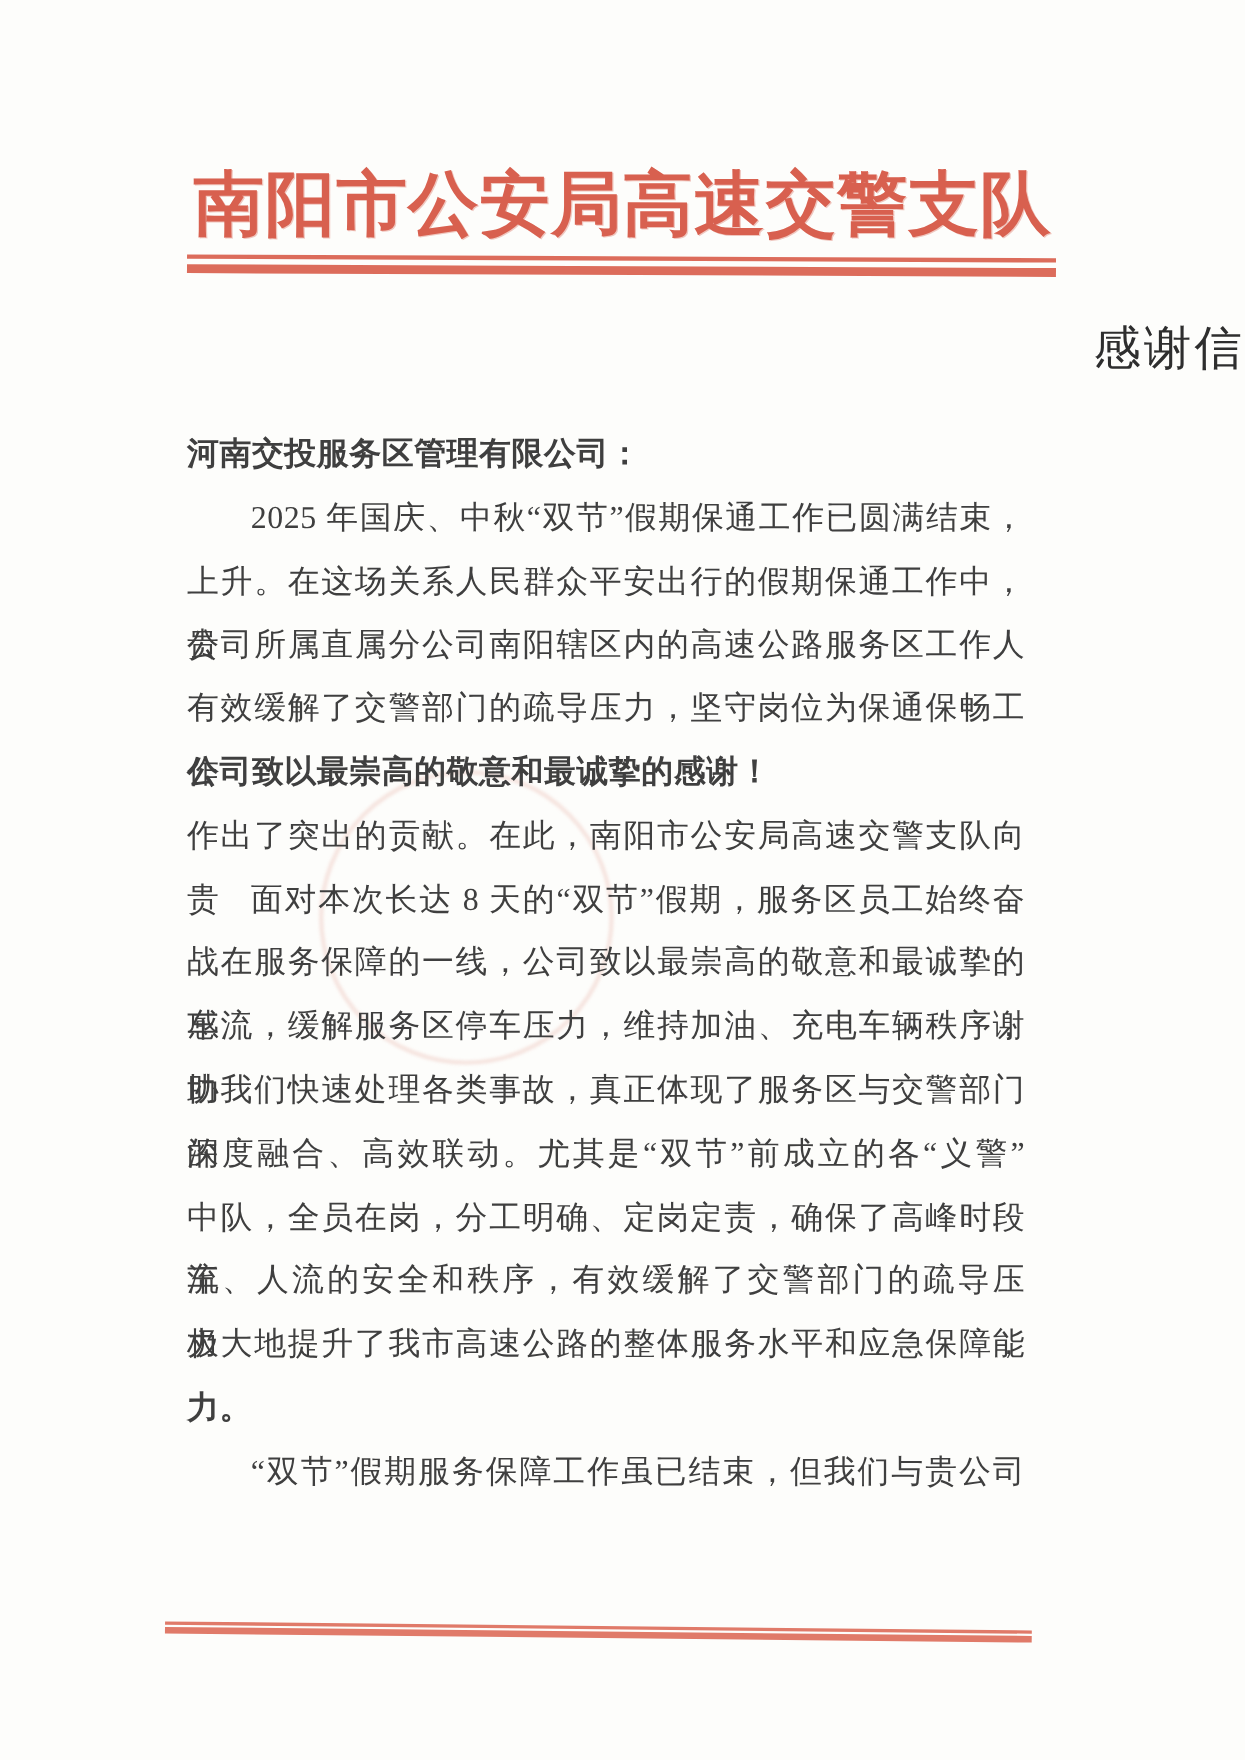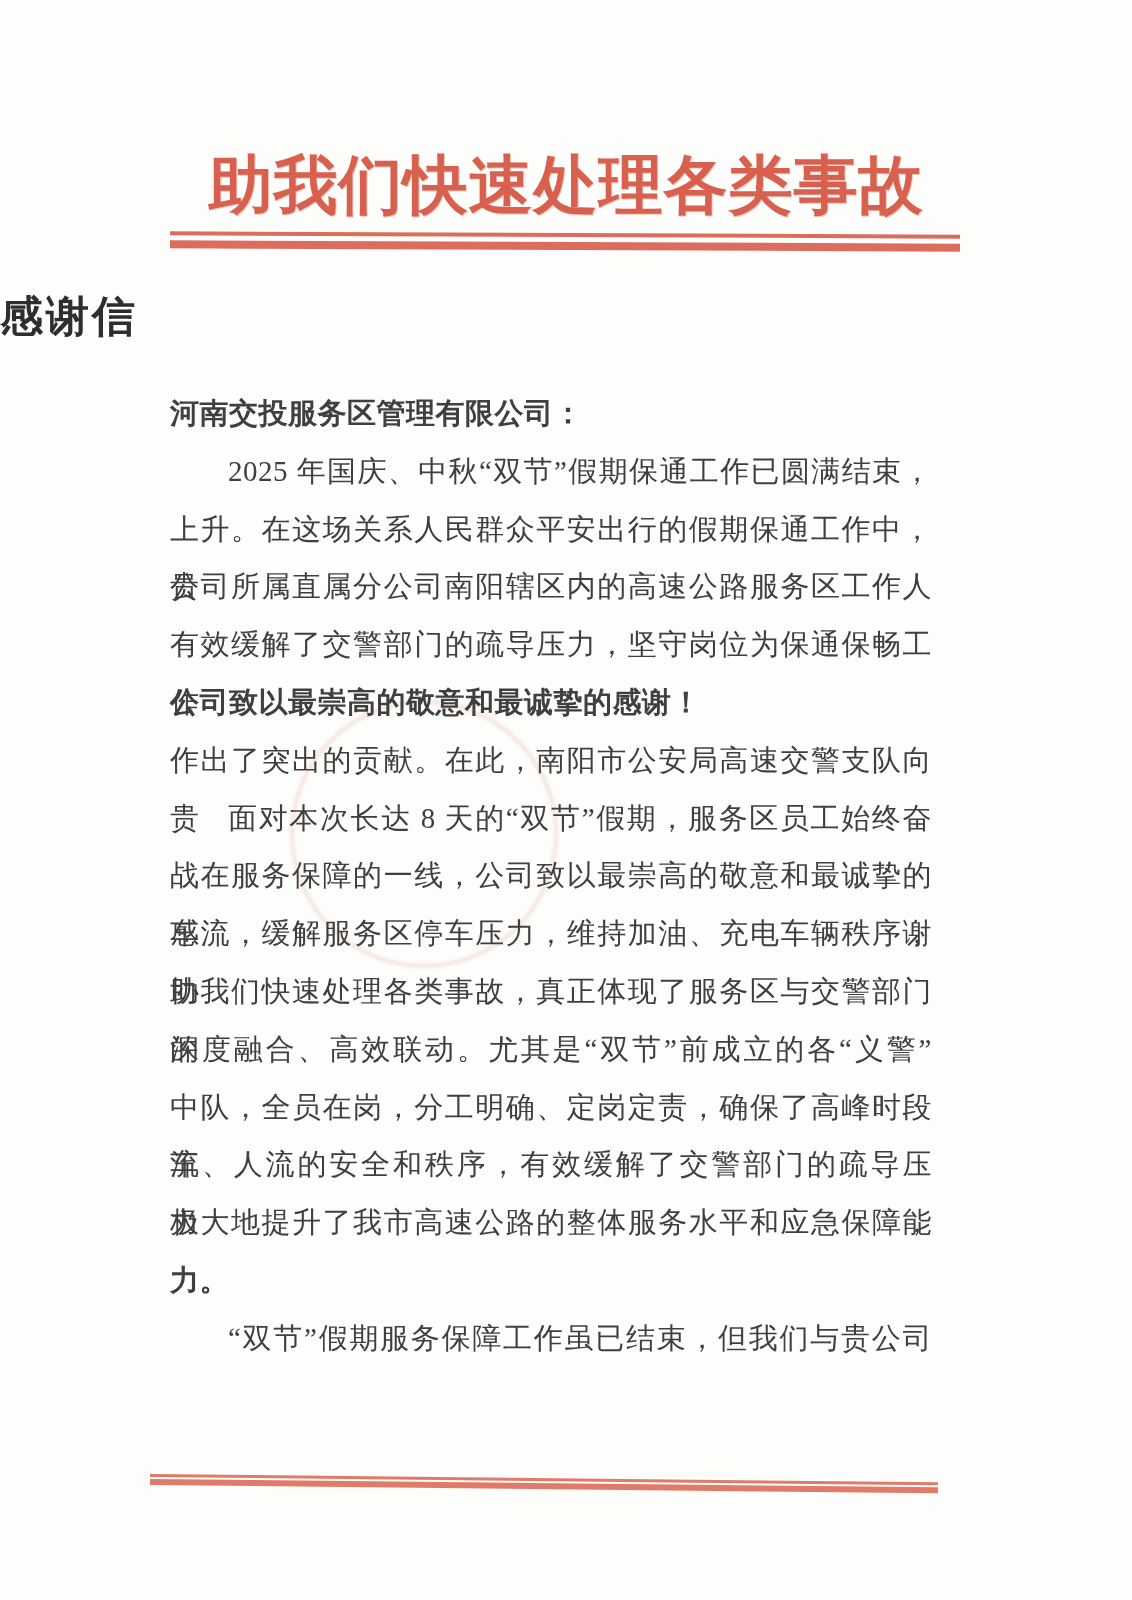--- a/index.html
+++ b/index.html
@@ -39,23 +39,23 @@
   }
   .masthead-rule .thin  { height: 4px; background: #dc6c5b; }
   .masthead-rule .gap   { height: 5px; }
   .masthead-rule .thick { height: 8px; background: #dc6c5b; }
   
   .doc-title {
     position: absolute;
     top: 288px;
     left: 0;
     width: 100%;
-    text-align: left;
+    text-align: right;
     font-size: 43px;
-    font-weight: bold;
+    font-weight: normal;
     letter-spacing: 3px;
     color: #2e2e2e;
   }
   
   .body-text {
     position: absolute;
     left: 170px;
     top: 385px;
     width: 762px;
     font-size: 29px;
@@ -96,21 +96,21 @@
   }
   .footer-rule .thin  { height: 3px; background: #e07a69; }
   .footer-rule .gap   { height: 2px; }
   .footer-rule .thick { height: 6px; background: #e07a69; }
 </style>
 </head>
 <body>
 
 <div class="page">
 
-  <div class="letterhead">助我们快速处理各类事故</div>
+  <div class="letterhead">南阳市公安局高速交警支队</div>
 
   <div class="masthead-rule">
     <div class="thin"></div>
     <div class="gap"></div>
     <div class="thick"></div>
   </div>
 
   <div class="doc-title">感谢信</div>
 
   <div class="seal"></div>

